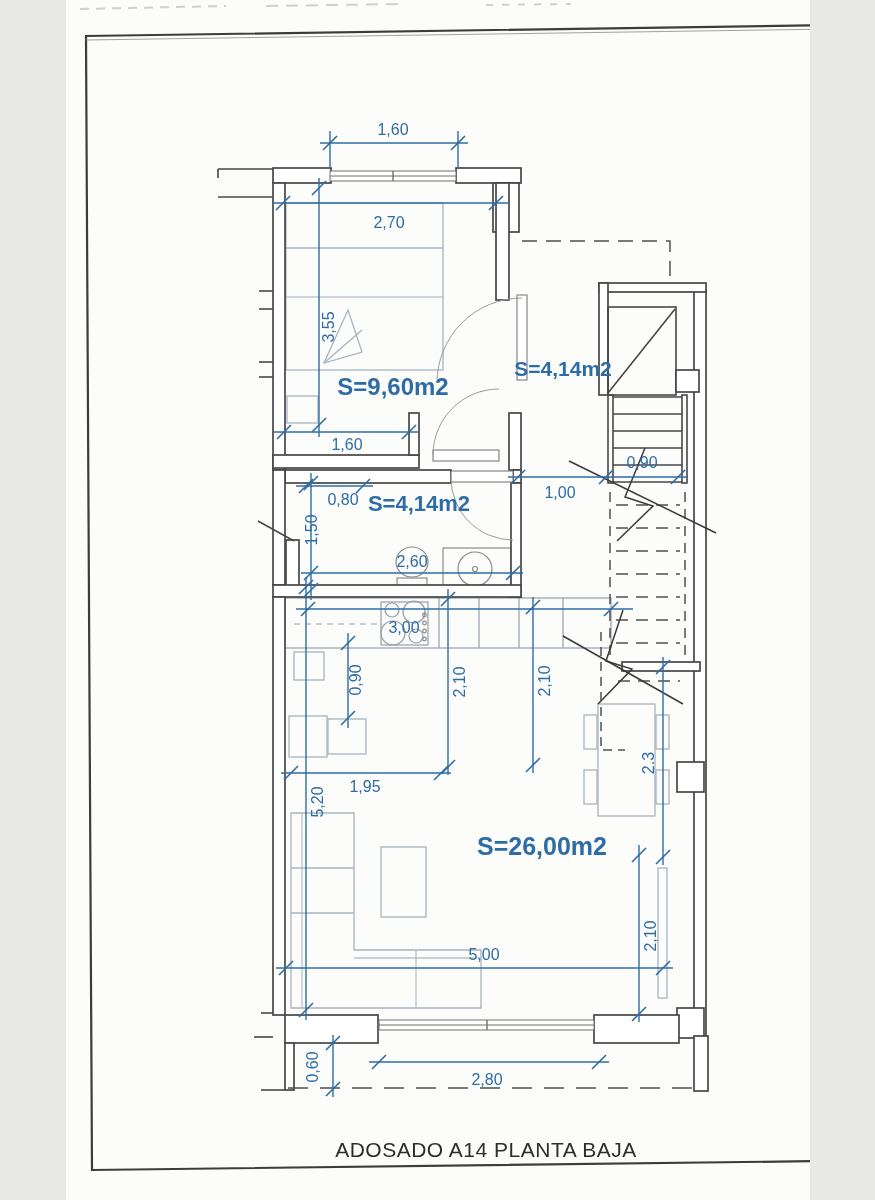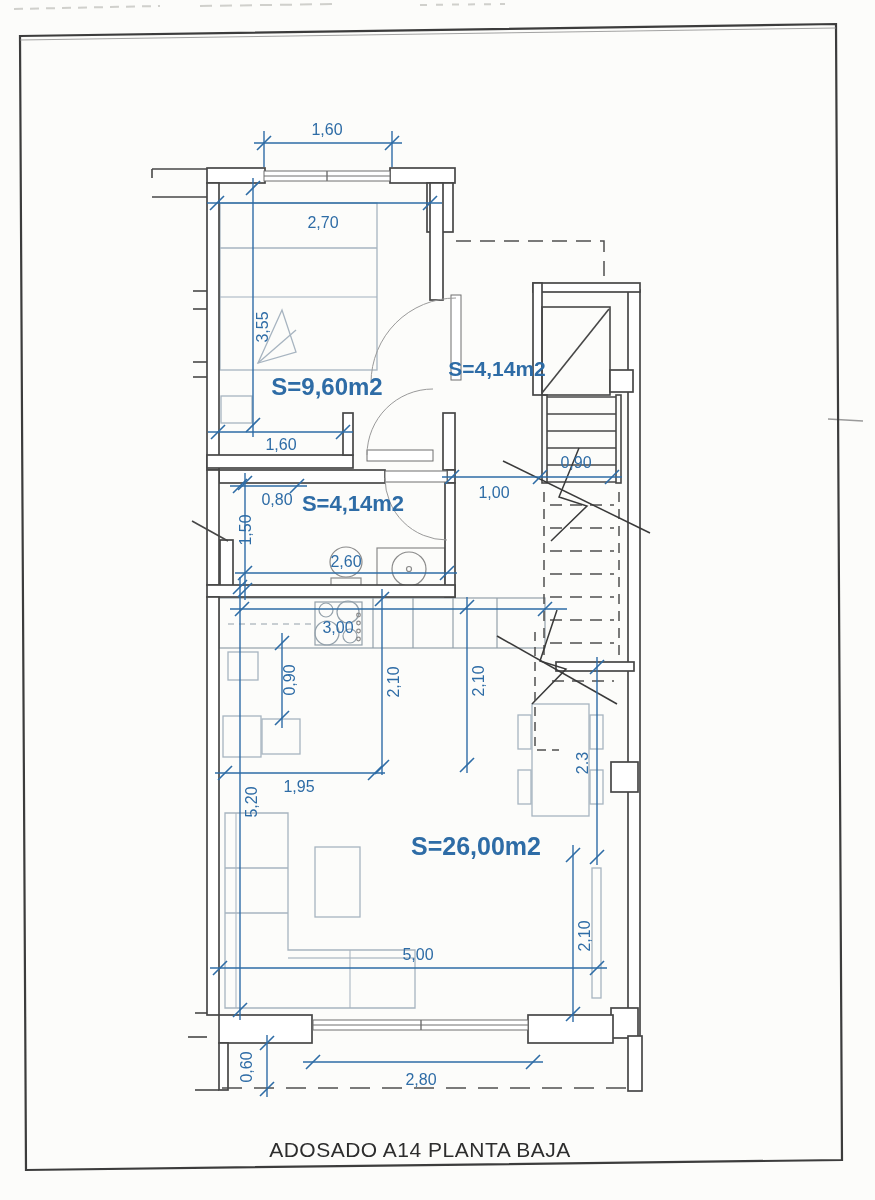--- a/index.html
+++ b/index.html
@@ -1,16 +1,16 @@
 <!DOCTYPE html>
 <html><head>
 <meta charset="utf-8">
 <style>
   html,body{margin:0;padding:0;background:#e8e8e6;}
-  .page{width:875px;height:1200px;background:#fcfcfa;position:relative;margin:0 auto;overflow:hidden;
+  .page{width:744px;height:1200px;background:#fcfcfa;position:relative;margin:0 auto;overflow:hidden;
         font-family:"Liberation Sans",sans-serif;}
   svg{display:block;}
   .wall{stroke:#474747;stroke-width:1.7;fill:#ffffff;}
   .wline{stroke:#474747;stroke-width:1.6;fill:none;}
   .thin{stroke:#6f6f6f;stroke-width:1;fill:#ffffff;}
   .furn{stroke:#a7b4c0;stroke-width:1.3;fill:none;}
   .kit{stroke:#93a0aa;stroke-width:1.2;fill:none;}
   .fix{stroke:#8a8a8a;stroke-width:1.2;fill:none;}
   .arc{stroke:#9a9a9a;stroke-width:1;fill:none;}
   .dashdark{stroke:#4f4f4f;stroke-width:1.5;fill:none;}

